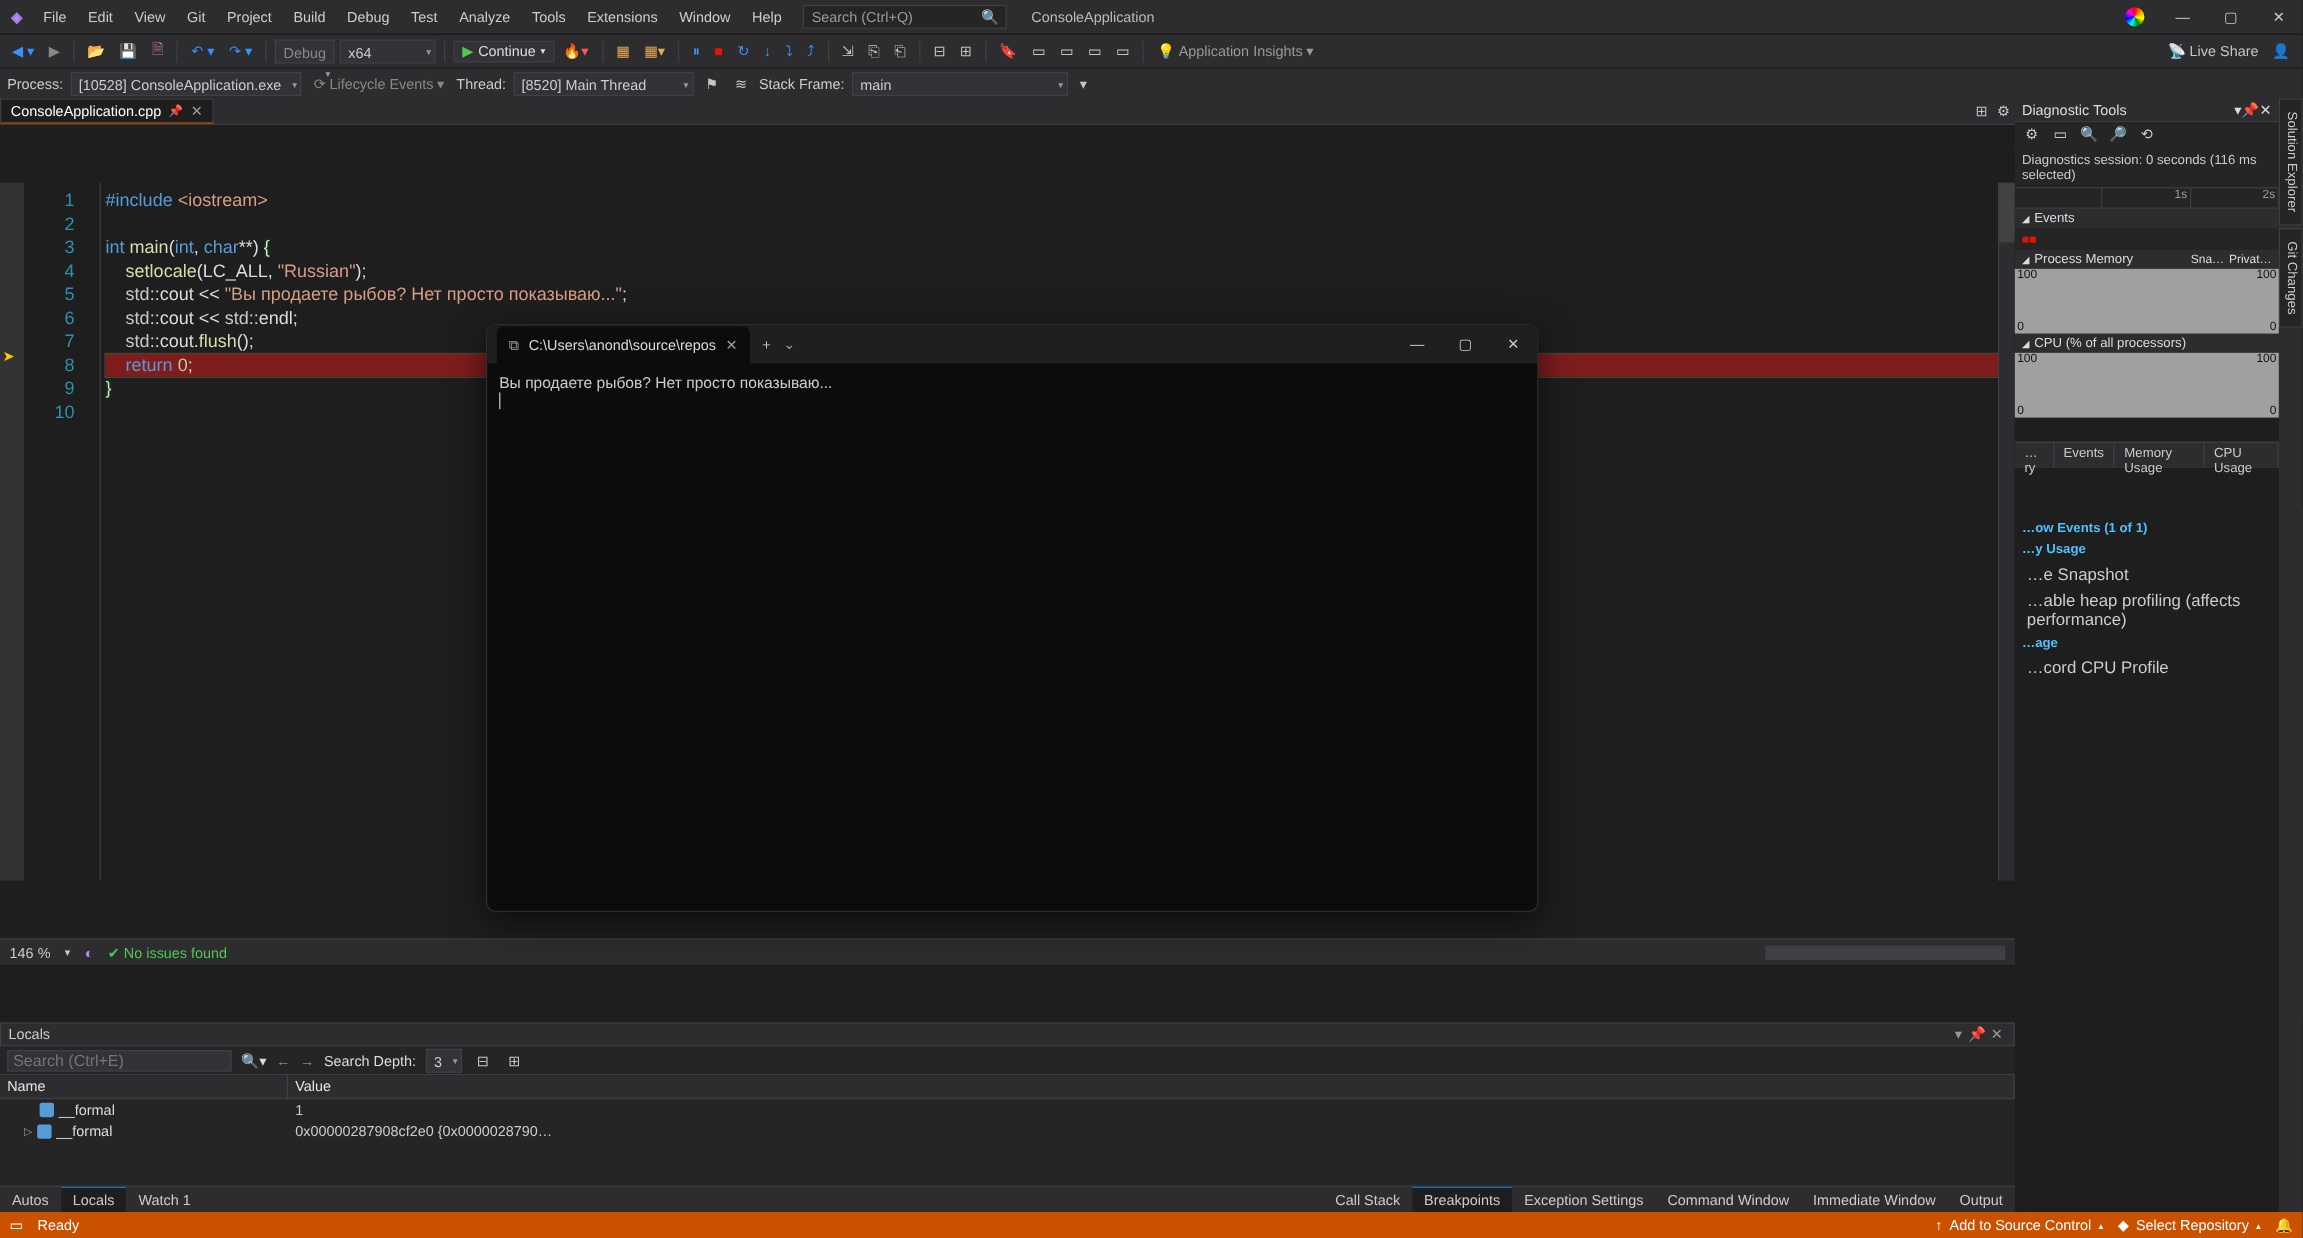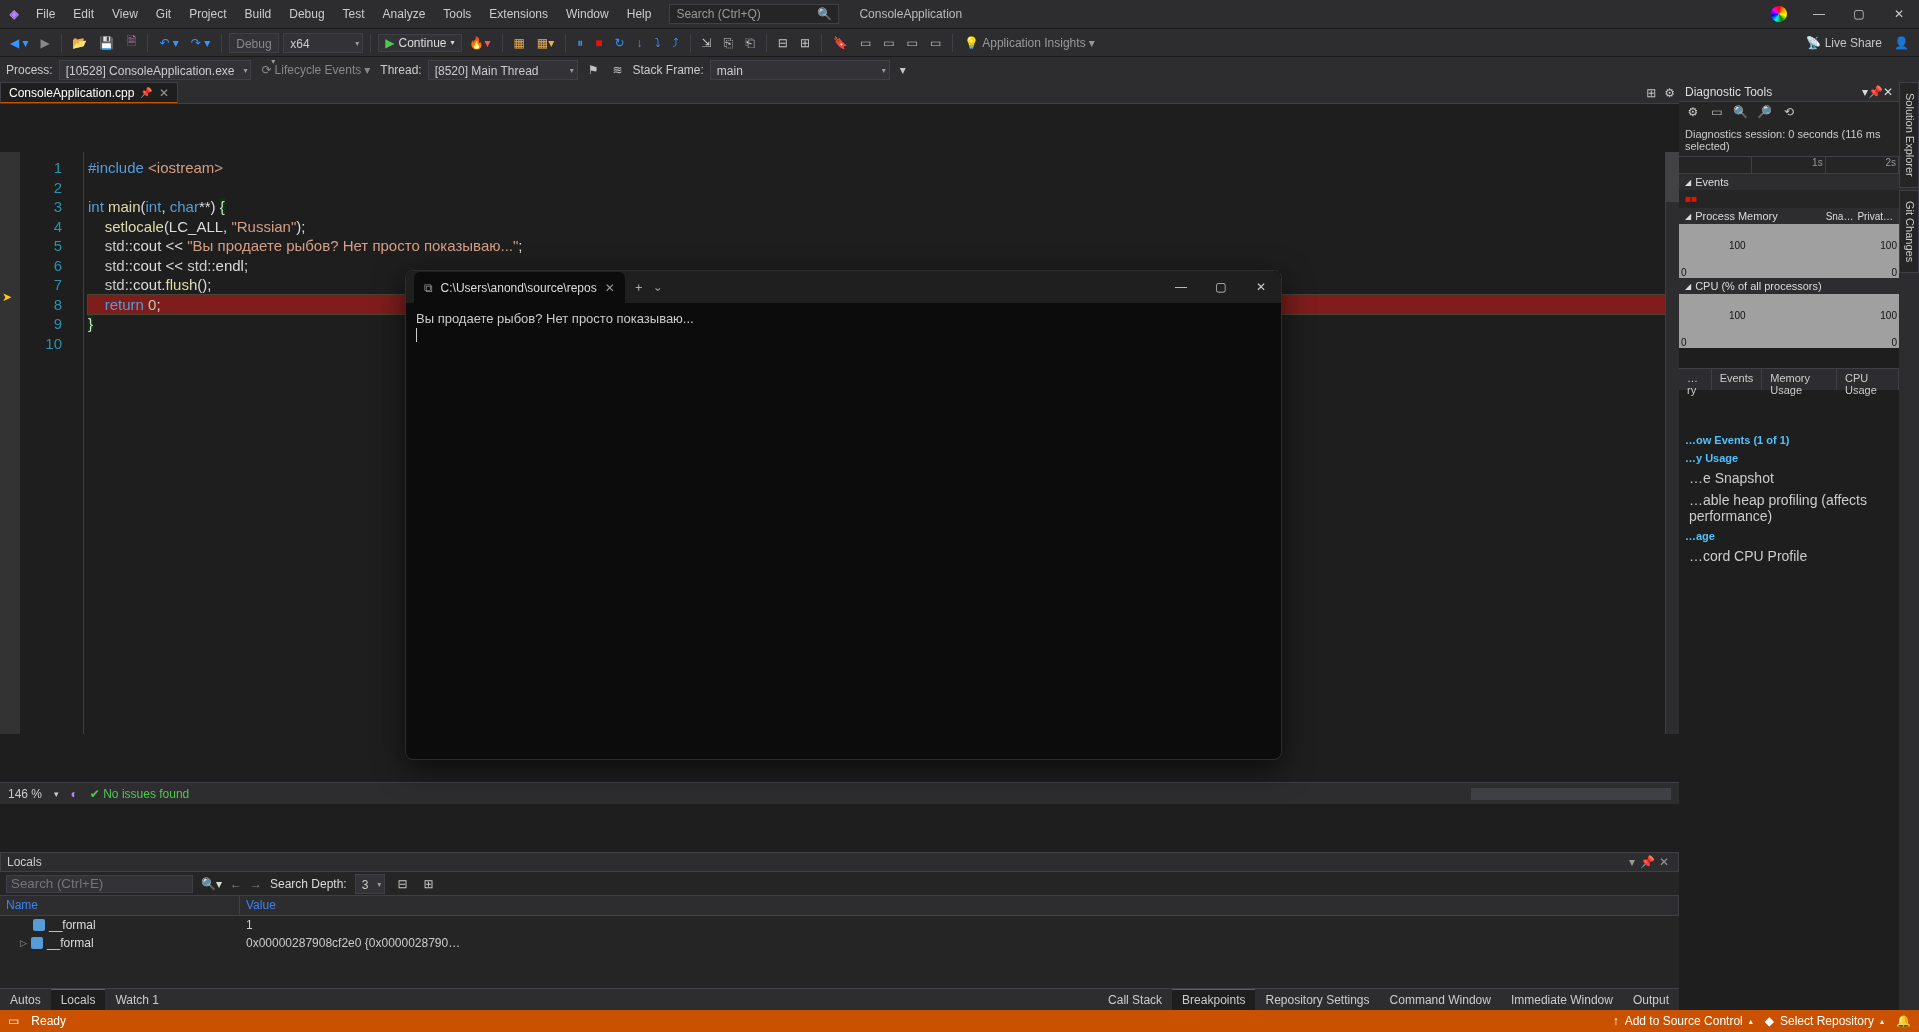--- a/index.html
+++ b/index.html
@@ -62,21 +62,21 @@
   .edstatus { height:22px; background:#2d2d30; border-top:1px solid #3f3f46; display:flex; align-items:center; gap:12px; padding:0 8px; color:#ccc;}
   .edstatus .ok { color:#4ec94e;}
   
   .bottom { height: 158px; display:flex; flex-direction:column; background:#252526;}
   .twheader { height:20px; background:#2d2d30; display:flex; align-items:center; padding:0 6px; color:#ccc; border:1px solid #3f3f46;}
   .twheader .spacer{flex:1;}
   .twheader .btn{ width:16px; text-align:center; color:#999;}
   .localssearch { height:24px; display:flex; align-items:center; gap:8px; padding:0 6px; background:#252526; border-bottom:1px solid #3f3f46;}
   .localssearch input { flex:0 0 160px; background:#333337; border:1px solid #3f3f46; color:#ccc; height:18px; padding:0 4px;}
   .gridhead { display:flex; height:20px; background:#2d2d30; border-bottom:1px solid #3f3f46;}
-  .gridhead div { padding:2px 6px; border-right:1px solid #3f3f46; color:#3b82f6;}
+  .gridhead div { padding:2px 6px; border-right:1px solid #3f3f46; color:#e5e5e5;}
   .gh-name{width:240px;} .gh-val{flex:1;}
   .gridrow { display:flex; height:18px; align-items:center;}
   .gridrow .c1{width:240px; padding-left:20px; display:flex; align-items:center; gap:4px;}
   .gridrow .c2{flex:1; padding-left:6px; color:#ccc;}
   .varicon { width:12px; height:12px; background:#569cd6; border-radius:2px; display:inline-block;}
   .bottomtabs { height:22px; display:flex; align-items:flex-end; background:#2d2d30; border-top:1px solid #3f3f46;}
   .btab { padding:3px 10px; color:#ccc;}
   .btab.active { background:#1e1e1e; border-top:1px solid #007acc;}
   .bottomtabs .spacer{flex:1;}
   
@@ -85,21 +85,21 @@
   .diagtoolbar{height:22px; display:flex; align-items:center; gap:8px; padding:0 6px; background:#252526;}
   .diagtoolbar .ic{width:16px;height:16px; color:#ccc; text-align:center;}
   .sessinfo{padding:4px 6px; background:#252526; color:#ccc; font-size:11px;}
   .ruler { height:18px; background:#252526; display:flex; border-top:1px solid #3f3f46; border-bottom:1px solid #3f3f46;}
   .ruler div{flex:1; border-right:1px solid #3f3f46; font-size:10px; text-align:right; padding-right:2px; color:#999;}
   .secthdr { background:#2d2d30; padding:2px 6px; display:flex; align-items:center; gap:4px; font-size:11px;}
   .secthdr .tri{font-size:8px;}
   .graph { height:54px; background:#a0a0a0; position:relative; margin:0;}
   .graph .ylab { position:absolute; font-size:10px; color:#111;}
   .graph .ylab.l{left:2px;} .graph .ylab.r{right:2px;}
-  .graph .ylab.t{top:16px;margin-left:48px;} .graph .ylab.b{bottom:0;}
+  .graph .ylab.t{top:0;} .graph .ylab.b{bottom:0;}
   .diagtabs { display:flex; height:22px; background:#2d2d30; border-top:1px solid #3f3f46;}
   .diagtabs div{padding:3px 8px; border-right:1px solid #3f3f46; color:#ccc; font-size:11px;}
   .diaglinks { padding:4px 6px; display:flex; flex-direction:column; gap:6px;margin-top:40px;}
   .diaglinks .lnk { color:#4fc1ff; font-size:11px; }
   .diaglinks .sub { color:#ccc; font-size:14px; padding-left:4px;}
   
   .statusbar { height:22px; background:#ca5100; display:flex; align-items:center; color:#fff; padding:0 8px; gap:12px;}
   .statusbar .spacer{flex:1;}
   .statusbar .grp{display:flex; align-items:center; gap:6px;}
   
@@ -313,21 +313,21 @@
             <div class="c2">0x00000287908cf2e0 {0x0000028790…</div>
           </div>
         </div>
       <div class="bottomtabs" id="bottomtabs">
           <div class="btab">Autos</div>
           <div class="btab active">Locals</div>
           <div class="btab">Watch 1</div>
           <div class="spacer"></div>
           <div class="btab">Call Stack</div>
           <div class="btab active">Breakpoints</div>
-          <div class="btab">Repository Settings</div>
+          <div class="btab">Exception Settings</div>
           <div class="btab">Command Window</div>
           <div class="btab">Immediate Window</div>
           <div class="btab">Output</div>
         </div>
     </div>
 
   </div>
 
   <div class="rightcol">
     <div class="diaghdr">

